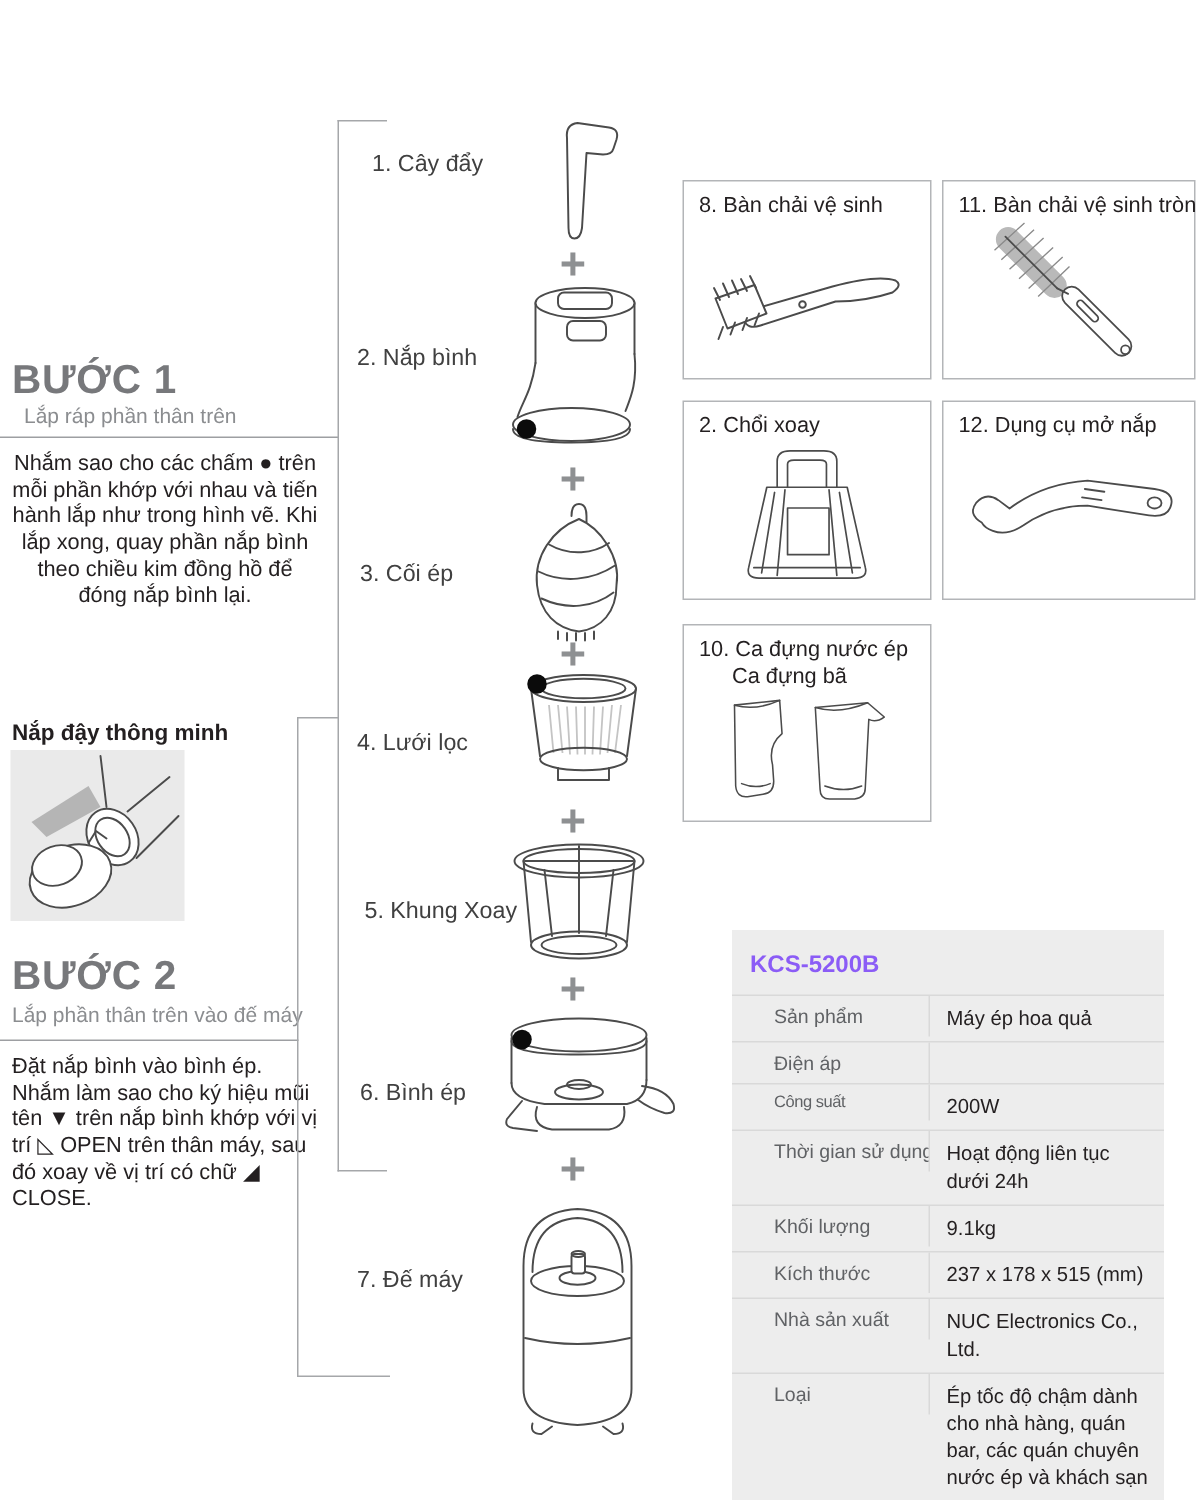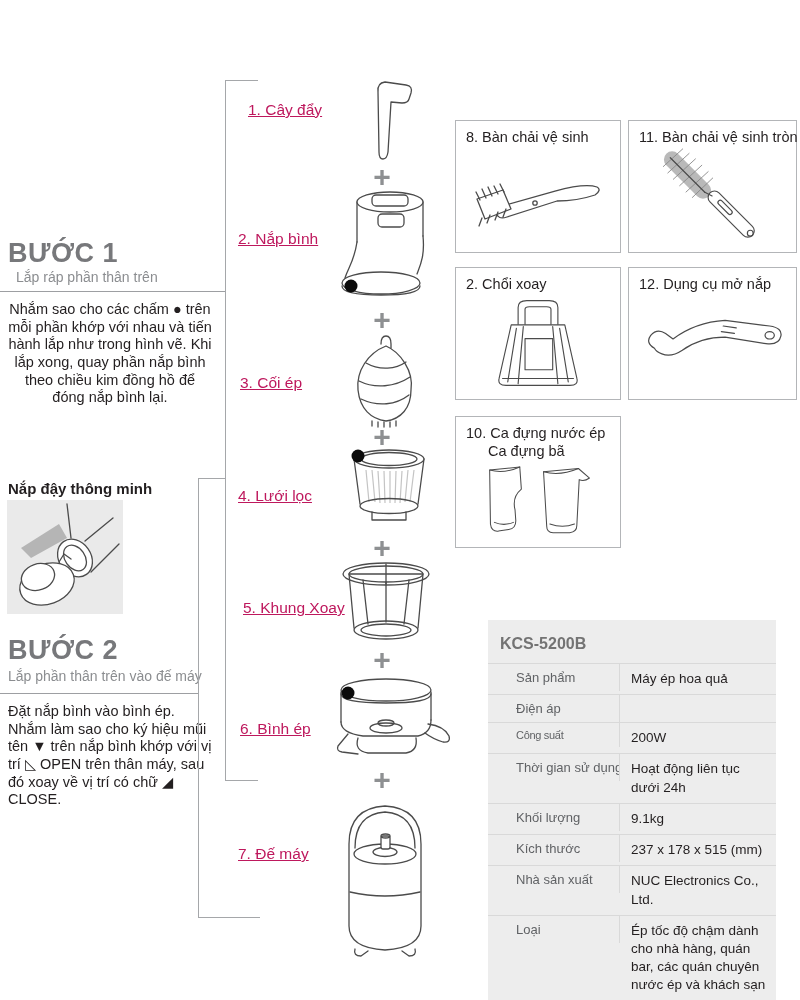--- a/index.html
+++ b/index.html
@@ -11,29 +11,29 @@
   .step-sub{font-size:14px;color:#8b8d90;}
   .rule{height:1px;background:#9d9fa2;}
   .step-body{font-size:14.5px;line-height:1.22;color:#231f20;}
   .smart-title{font-size:15px;font-weight:bold;color:#231f20;}
   .smart-box{background:#eaeaea;}
   
   .bracket1{border-left:1px solid #a5a7aa;border-top:1px solid #a5a7aa;border-bottom:1px solid #a5a7aa;}
   .bracket2{border-left:1px solid #a5a7aa;border-top:1px solid #a5a7aa;}
   .bracket-foot{height:1px;background:#a5a7aa;}
   
-  .part-label{font-size:15.5px;color:#be185d;white-space:nowrap;text-decoration:underline;}
+  .part-label{font-size:15.5px;color:#404040;white-space:nowrap;}
   .plus{font-size:30px;font-weight:bold;color:#8e9092;width:34px;text-align:center;line-height:28px;}
   
   .acc-box{border:1px solid #b3b5b8;background:#fff;}
   .acc-label{font-size:14.5px;color:#231f20;padding:8px 0 0 10px;white-space:nowrap;}
   .acc-label2{font-size:14.5px;color:#231f20;padding:2px 0 0 32px;white-space:nowrap;}
   
   .spec{background:#ededed;}
-  .spec-title{font-size:16px;font-weight:bold;color:#737373;padding:15px 12px 10px 12px;}
+  .spec-title{font-size:16px;font-weight:bold;color:#8b5cf6;padding:15px 12px 10px 12px;}
   .spec-row{display:flex;align-items:flex-start;border-top:1px solid #d9d9d9;margin:0 0 0 0;}
   .spec-row:last-of-type{border-bottom:1px solid #d9d9d9;}
   .spec-label{width:103px;min-width:103px;padding:6px 0 6px 28px;font-size:13px;color:#606265;
               border-right:1px solid #d9d9d9;white-space:nowrap;overflow:hidden;}
   .spec-row:nth-of-type(4) .spec-label{font-size:11px;letter-spacing:-0.3px;}
   .spec-value{padding:6px 8px 6px 11px;font-size:13.5px;color:#231f20;line-height:1.35;}
   
   .ln{fill:none;stroke:#4b4b4b;stroke-width:1.3;stroke-linecap:round;stroke-linejoin:round;}
   .lnw{fill:#ffffff;stroke:#4b4b4b;stroke-width:1.3;stroke-linecap:round;stroke-linejoin:round;}
   .mesh{fill:none;stroke:#c4c4c4;stroke-width:1.2;}

